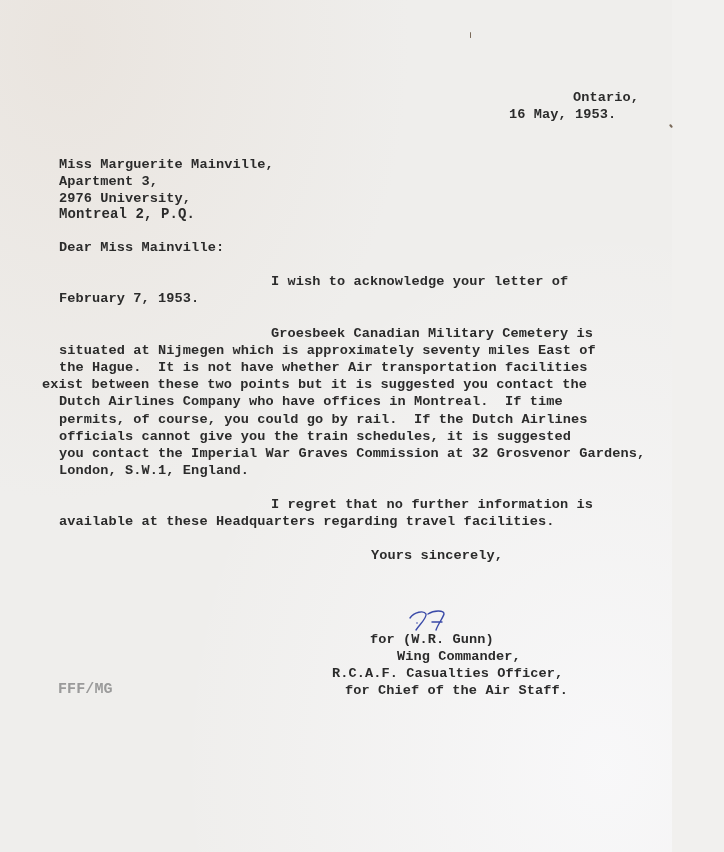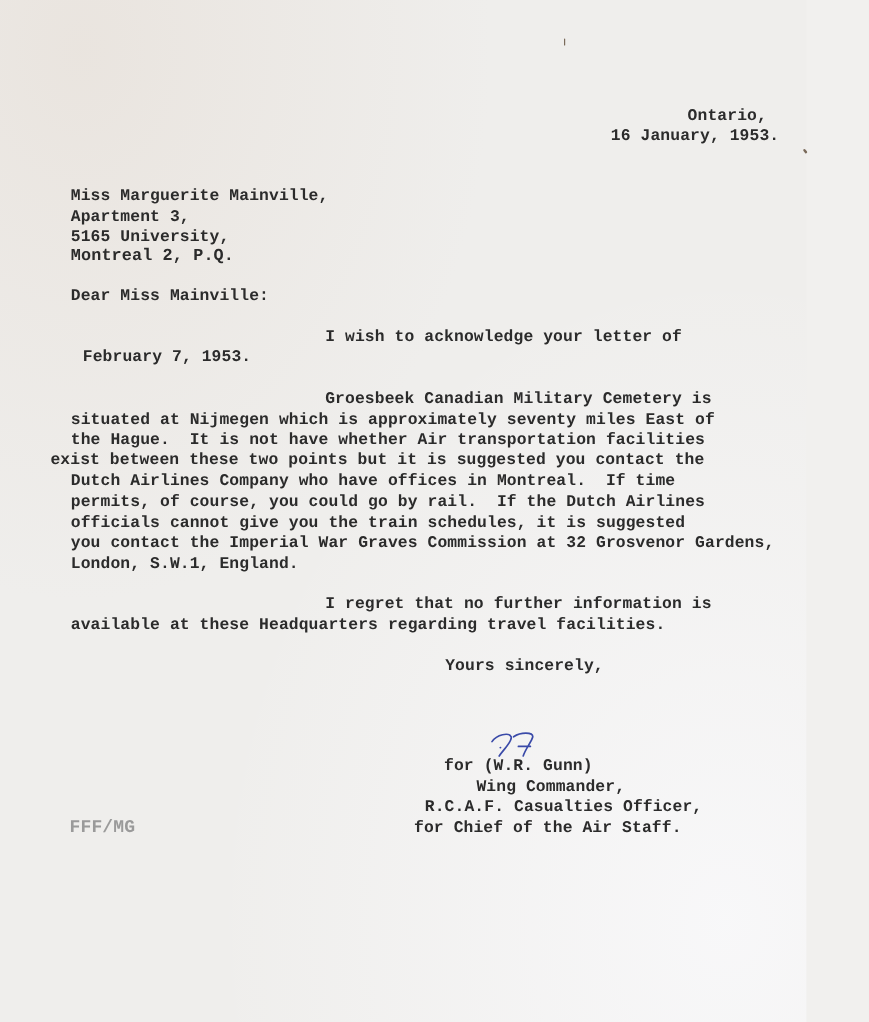--- a/index.html
+++ b/index.html
@@ -46,34 +46,34 @@
       background: #7a6a5a;
       border-radius: 1px;
     }
   </style>
 </head>
 <body>
 
 <div class="page">
 
   <div class="line" style="left:573px; top:89px;">Ontario,</div>
-  <div class="line" style="left:509px; top:106px;">16 January, 1953.</div>
+  <div class="line" style="left:509px; top:106px;">16 May, 1953.</div>
 
   <div>
     <div class="line" style="left:59px; top:156px;">Miss Marguerite Mainville,</div>
     <div class="line" style="left:59px; top:173px;">Apartment 3,</div>
-    <div class="line" style="left:59px; top:190px;">5165 University,</div>
+    <div class="line" style="left:59px; top:190px;">2976 University,</div>
     <div class="line" style="left:59px; top:206px; font-size:14px;">Montreal 2, P.Q.</div>
   </div>
 
   <div class="line" style="left:59px; top:239px;">Dear Miss Mainville:</div>
 
   <div>
     <div class="line" style="left:271px; top:273px;">I wish to acknowledge your letter of</div>
-    <div class="line" style="left:59px; top:290px;margin-left:10px;">February 7, 1953.</div>
+    <div class="line" style="left:59px; top:290px;">February 7, 1953.</div>
   </div>
 
   <div>
     <div class="line" style="left:271px; top:325px;">Groesbeek Canadian Military Cemetery is</div>
     <div class="line" style="left:59px; top:342px;">situated at Nijmegen which is approximately seventy miles East of</div>
     <div class="line" style="left:59px; top:359px;">the Hague.  It is not have whether Air transportation facilities</div>
     <div class="line" style="left:42px; top:376px;">exist between these two points but it is suggested you contact the</div>
     <div class="line" style="left:59px; top:393px;">Dutch Airlines Company who have offices in Montreal.  If time</div>
     <div class="line" style="left:59px; top:411px;">permits, of course, you could go by rail.  If the Dutch Airlines</div>
     <div class="line" style="left:59px; top:428px;">officials cannot give you the train schedules, it is suggested</div>
@@ -90,21 +90,21 @@
 
   <svg class="signature" viewBox="0 0 60 28">
     <path d="M6 12 C10 6, 20 4, 22 8 C23 12, 16 18, 12 24" fill="none" stroke="#3a4aa8" stroke-width="1.4" stroke-linecap="round"></path>
     <path d="M24 8 C30 4, 40 4, 40 8 C39 12, 34 18, 32 24 M28 16 L38 16" fill="none" stroke="#3a4aa8" stroke-width="1.4" stroke-linecap="round"></path>
     <circle cx="13" cy="17" r="0.8" fill="#3a4aa8"></circle>
   </svg>
 
   <div>
     <div class="line" style="left:370px; top:631px;">for (W.R. Gunn)</div>
     <div class="line" style="left:397px; top:648px;">Wing Commander,</div>
-    <div class="line" style="left:354px; top:665px;">R.C.A.F. Casualties Officer,</div>
+    <div class="line" style="left:332px; top:665px;">R.C.A.F. Casualties Officer,</div>
     <div class="line" style="left:345px; top:682px;">for Chief of the Air Staff.</div>
   </div>
 
   <div class="line faded" style="left:58px; top:681px;">FFF/MG</div>
 
   <div class="speck" style="left:470px; top:32px; width:1px; height:6px;"></div>
   <div class="speck" style="left:670px; top:124px; width:2px; height:4px; transform:rotate(-40deg);"></div>
 </div>
 
 </body></html>

